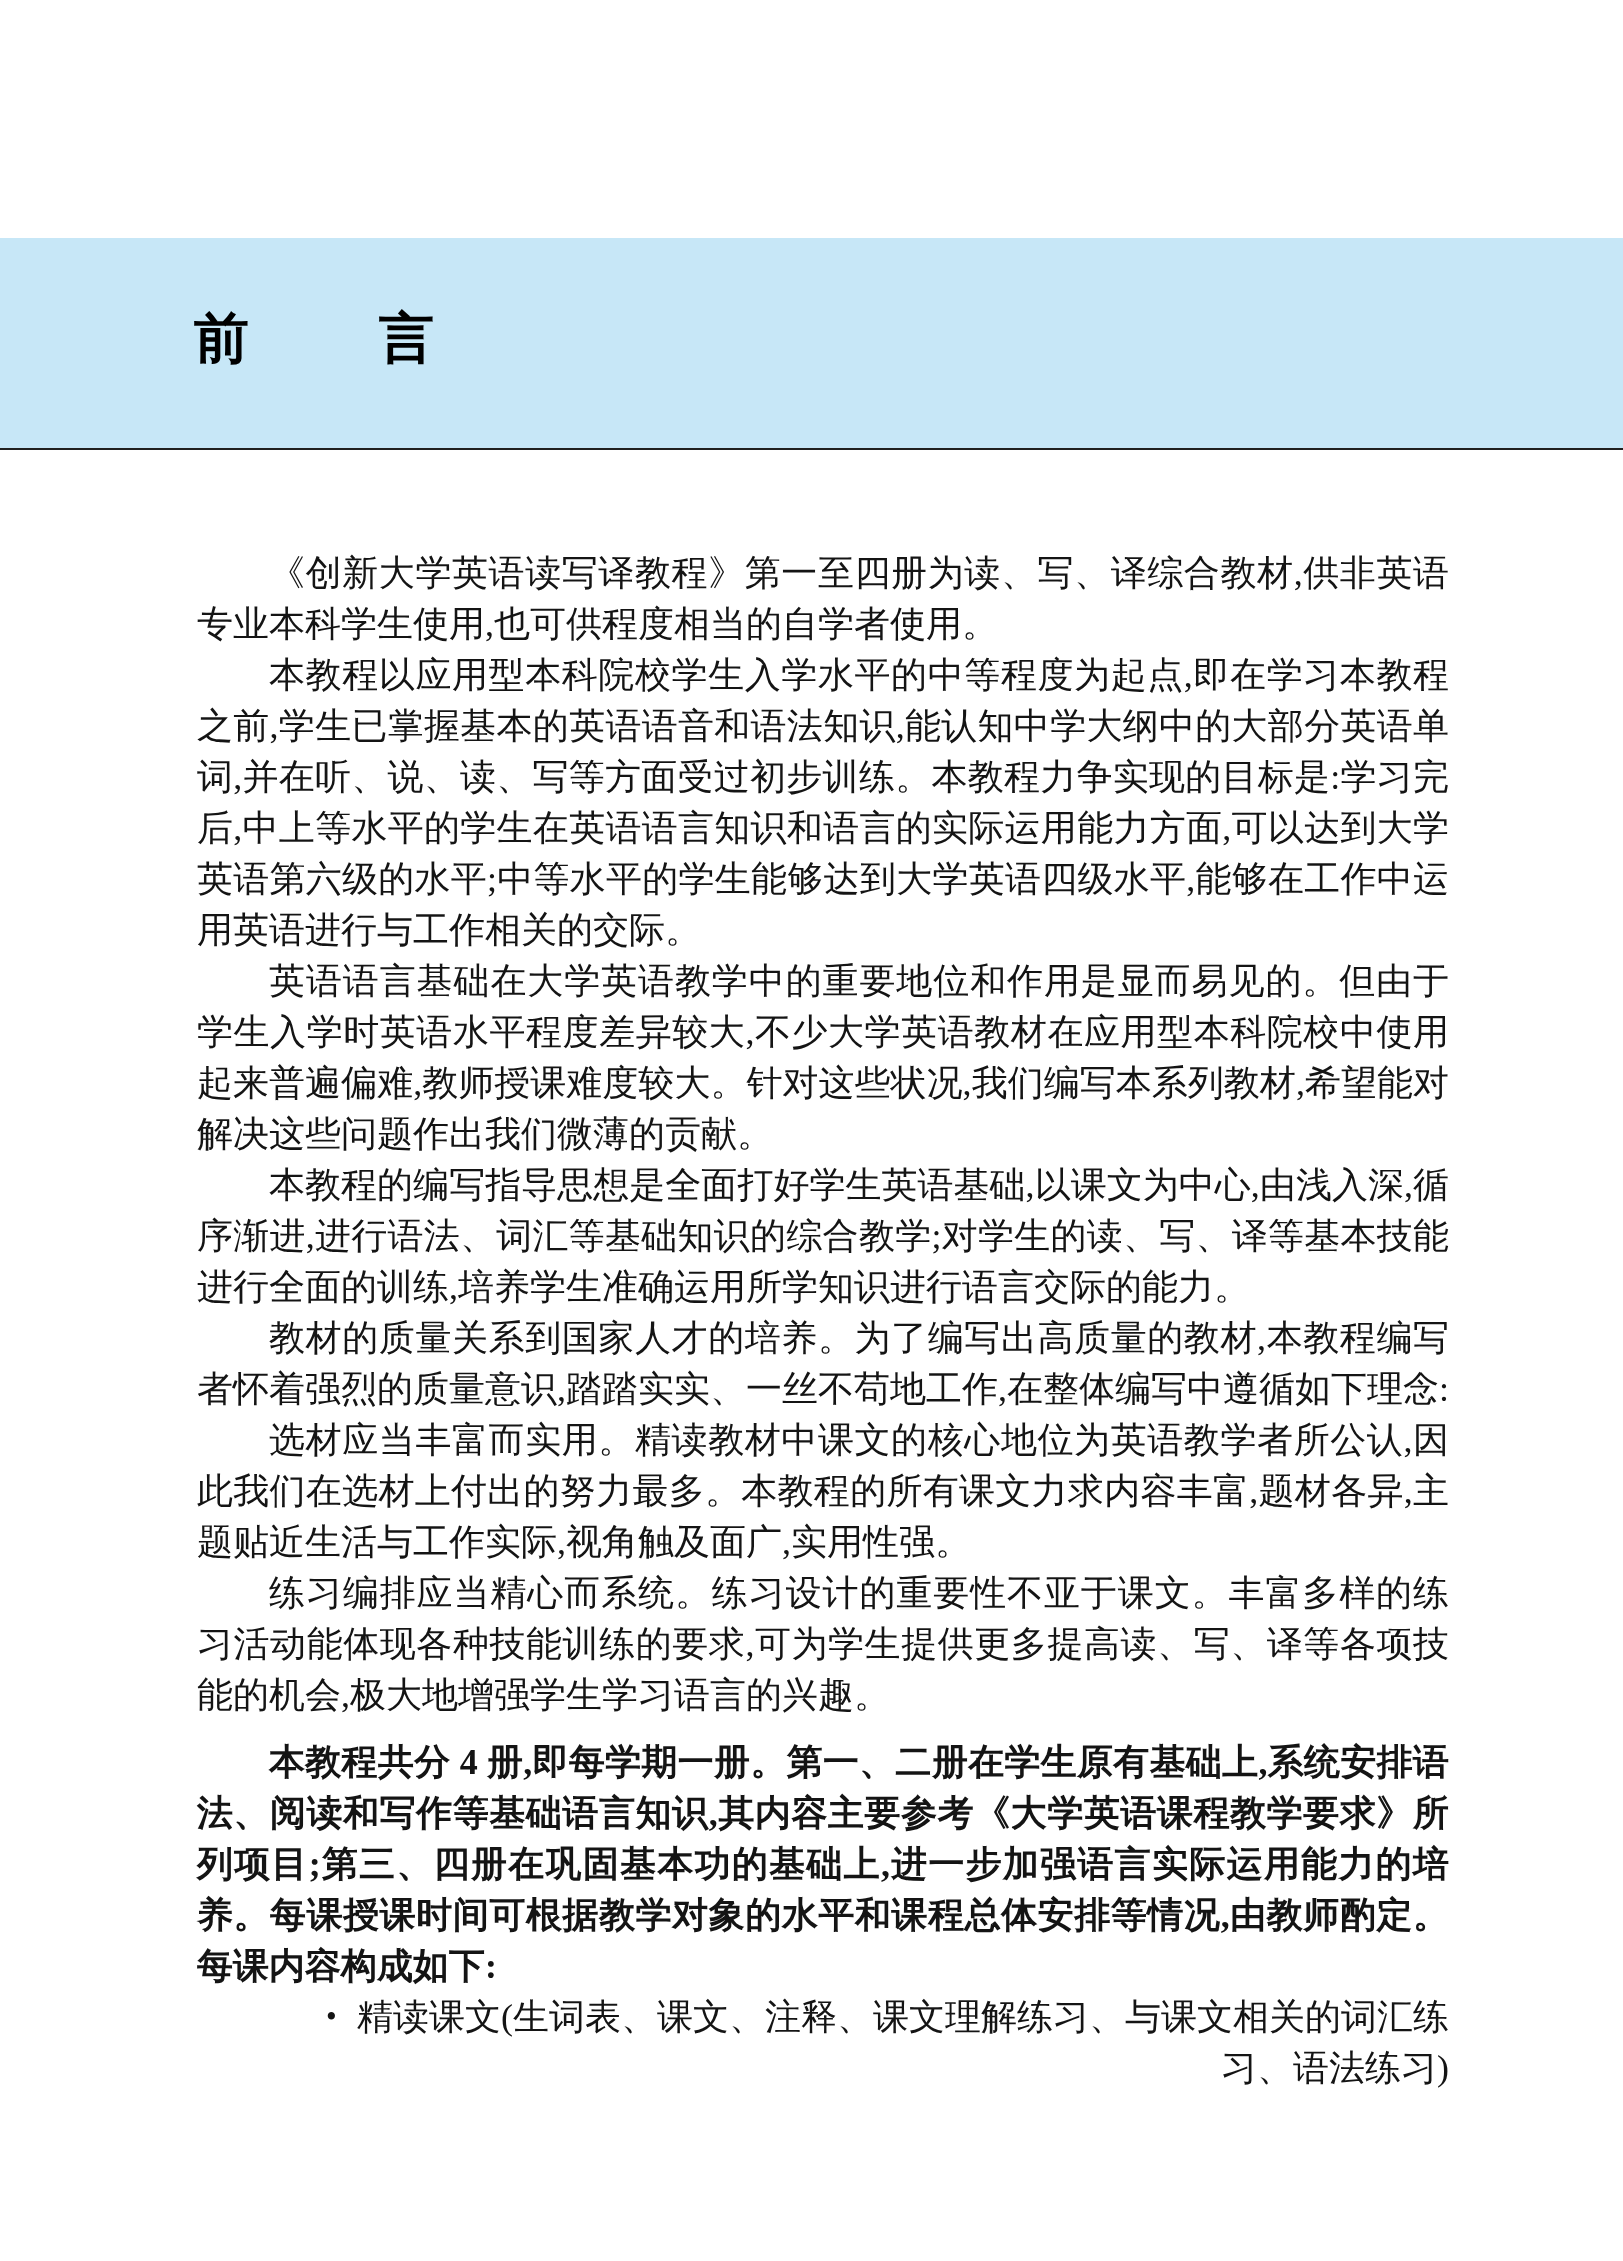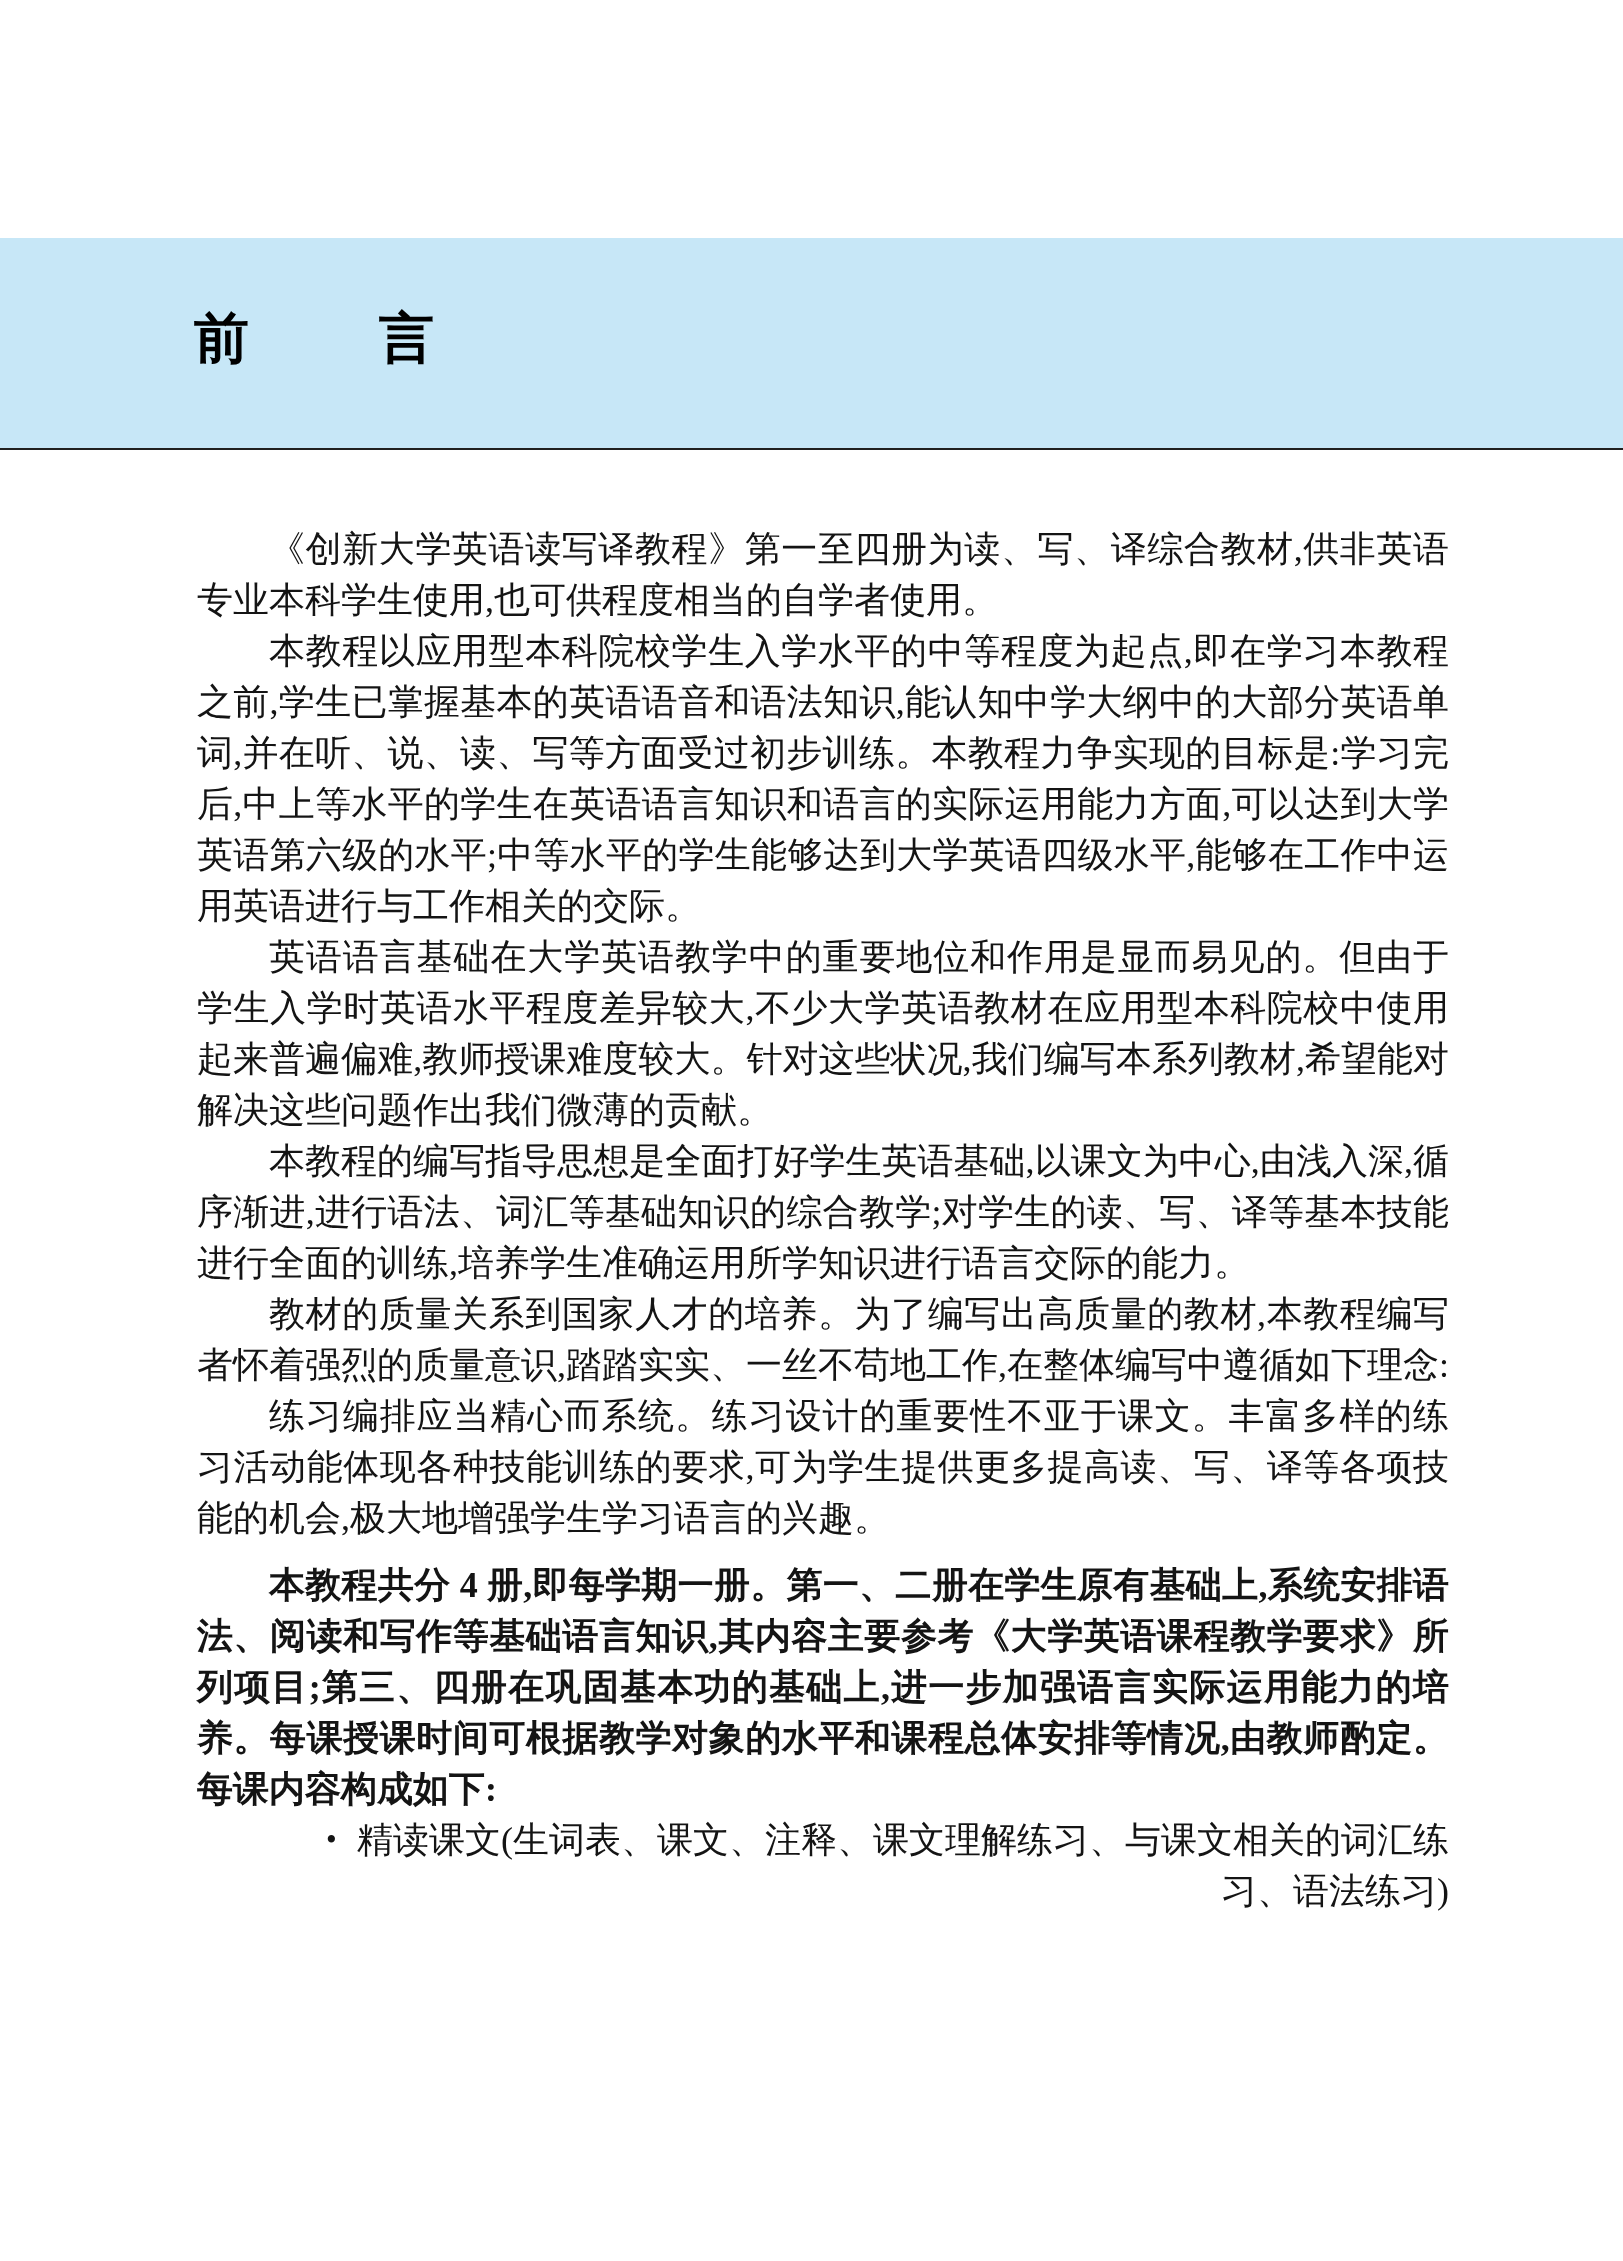--- a/index.html
+++ b/index.html
@@ -41,21 +41,21 @@
     font-weight:700;
     font-size:55px;
     line-height:1;
     color:#000;
     letter-spacing:0;
   }
   
   .content{
     position:absolute;
     left:197px;
-    top:524px;
+    top:548px;
     width:1252px;
     font-size:36px;
     line-height:51px;
     text-align:justify;
     color:var(--text-color);
   }
   .content p{
     text-indent:2em;
   }
   .content p.section-break{
@@ -86,20 +86,21 @@
       <span>言</span>
     </div>
   </div>
 
   <div class="content">
     <p>《创新大学英语读写译教程》第一至四册为读、写、译综合教材,供非英语专业本科学生使用,也可供程度相当的自学者使用。</p>
     <p>本教程以应用型本科院校学生入学水平的中等程度为起点,即在学习本教程之前,学生已掌握基本的英语语音和语法知识,能认知中学大纲中的大部分英语单词,并在听、说、读、写等方面受过初步训练。本教程力争实现的目标是:学习完后,中上等水平的学生在英语语言知识和语言的实际运用能力方面,可以达到大学英语第六级的水平;中等水平的学生能够达到大学英语四级水平,能够在工作中运用英语进行与工作相关的交际。</p>
     <p>英语语言基础在大学英语教学中的重要地位和作用是显而易见的。但由于学生入学时英语水平程度差异较大,不少大学英语教材在应用型本科院校中使用起来普遍偏难,教师授课难度较大。针对这些状况,我们编写本系列教材,希望能对解决这些问题作出我们微薄的贡献。</p>
     <p>本教程的编写指导思想是全面打好学生英语基础,以课文为中心,由浅入深,循序渐进,进行语法、词汇等基础知识的综合教学;对学生的读、写、译等基本技能进行全面的训练,培养学生准确运用所学知识进行语言交际的能力。</p>
     <p>教材的质量关系到国家人才的培养。为了编写出高质量的教材,本教程编写者怀着强烈的质量意识,踏踏实实、一丝不苟地工作,在整体编写中遵循如下理念:</p>
+    <p>选材应当丰富而实用。精读教材中课文的核心地位为英语教学者所公认,因此我们在选材上付出的努力最多。本教程的所有课文力求内容丰富,题材各异,主题贴近生活与工作实际,视角触及面广,实用性强。</p>
     <p>练习编排应当精心而系统。练习设计的重要性不亚于课文。丰富多样的练习活动能体现各种技能训练的要求,可为学生提供更多提高读、写、译等各项技能的机会,极大地增强学生学习语言的兴趣。</p>
     <p class="section-break">本教程共分 4 册,即每学期一册。第一、二册在学生原有基础上,系统安排语法、阅读和写作等基础语言知识,其内容主要参考《大学英语课程教学要求》所列项目;第三、四册在巩固基本功的基础上,进一步加强语言实际运用能力的培养。每课授课时间可根据教学对象的水平和课程总体安排等情况,由教师酌定。每课内容构成如下:</p>
 
     <ul class="lesson-list">
       <li>
         <span class="bullet">•</span><span>精读课文(生词表、课文、注释、课文理解练习、与课文相关的词汇练习、语法练习)</span>
       </li>
     </ul>
   </div>
 

